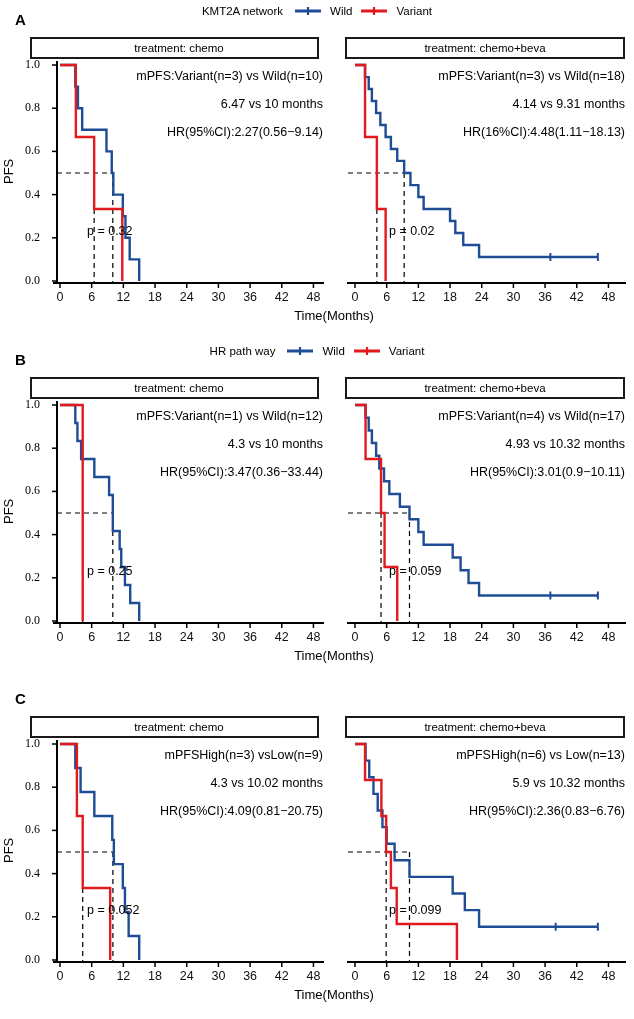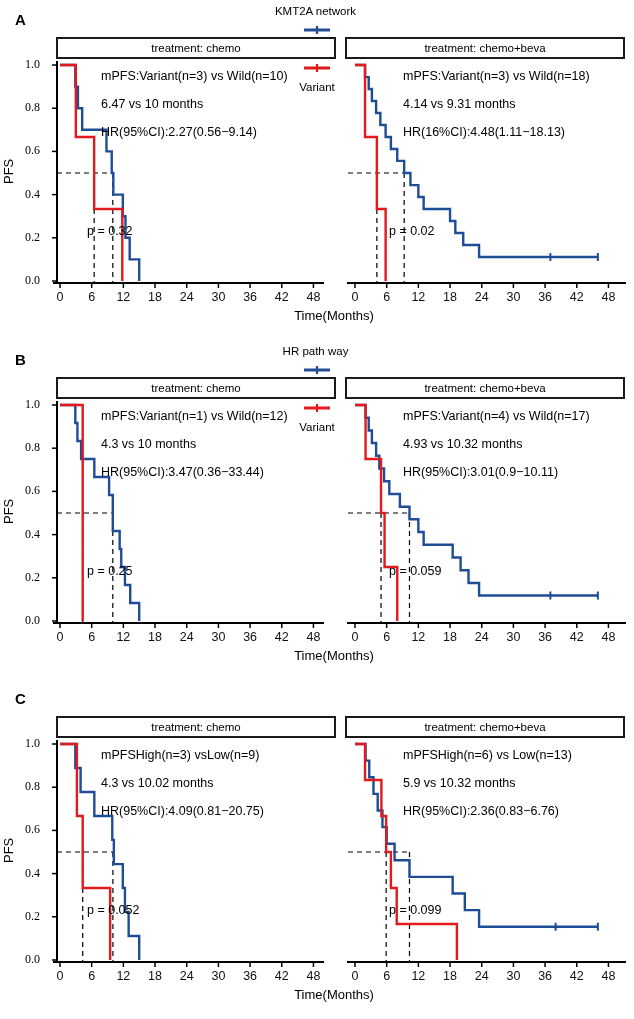--- a/index.html
+++ b/index.html
@@ -1,29 +1,29 @@
 <!DOCTYPE html>
 <html><head>
 <meta charset="utf-8">
 <style>
   html,body{margin:0;padding:0;}
   body{width:634px;height:1019px;background:#ffffff;position:relative;overflow:hidden;
        font-family:"Liberation Sans",sans-serif;color:#000;}
   .panel{position:absolute;left:0;width:634px;height:339px;}
   .legend{position:absolute;top:5px;left:0;width:100%;display:flex;justify-content:center;
-          align-items:center;gap:7px;font-size:11.5px;flex-direction:column;}
+          align-items:center;gap:7px;font-size:11.5px;}
   .legend .lt{margin-right:3px;}
   .letter{position:absolute;left:15px;top:11px;font-size:15px;font-weight:600;}
   .strip{position:absolute;top:37px;height:18px;width:276px;border:2px solid #1a1a1a;
          text-align:center;line-height:18px;font-size:11.5px;background:#fff;}
-  .s1{left:56px;} .s2{left:345px;}
+  .s1{left:30px;padding-left:9px;} .s2{left:345px;}
   .facet{position:absolute;top:59px;width:282px;height:252px;}
   .f1{left:43px;} .f2{left:345px;}
   svg.plot{position:absolute;left:0;top:0;}
-  .anno{position:absolute;top:3px;left:58px;width:222px;text-align:left;font-size:12.5px;}
+  .anno{position:absolute;top:3px;left:58px;width:222px;text-align:right;font-size:12.5px;}
   .anno div{line-height:28px;height:28px;white-space:nowrap;}
   .pval{position:absolute;left:44px;top:165px;font-size:12.5px;}
   .yticks span{position:absolute;left:12px;width:28px;text-align:right;font-size:12px;font-family:Liberation Serif, serif;}
   .ylab{position:absolute;left:1px;top:59px;height:224px;width:15px;display:flex;
         align-items:center;justify-content:center;writing-mode:vertical-rl;
         transform:rotate(180deg);font-size:13px;}
   .xtitle{position:absolute;left:43px;width:582px;top:308px;text-align:center;font-size:13px;}
   svg.key{display:block;}
   svg.plot text{font-family:"Liberation Sans",sans-serif;}
 </style>

